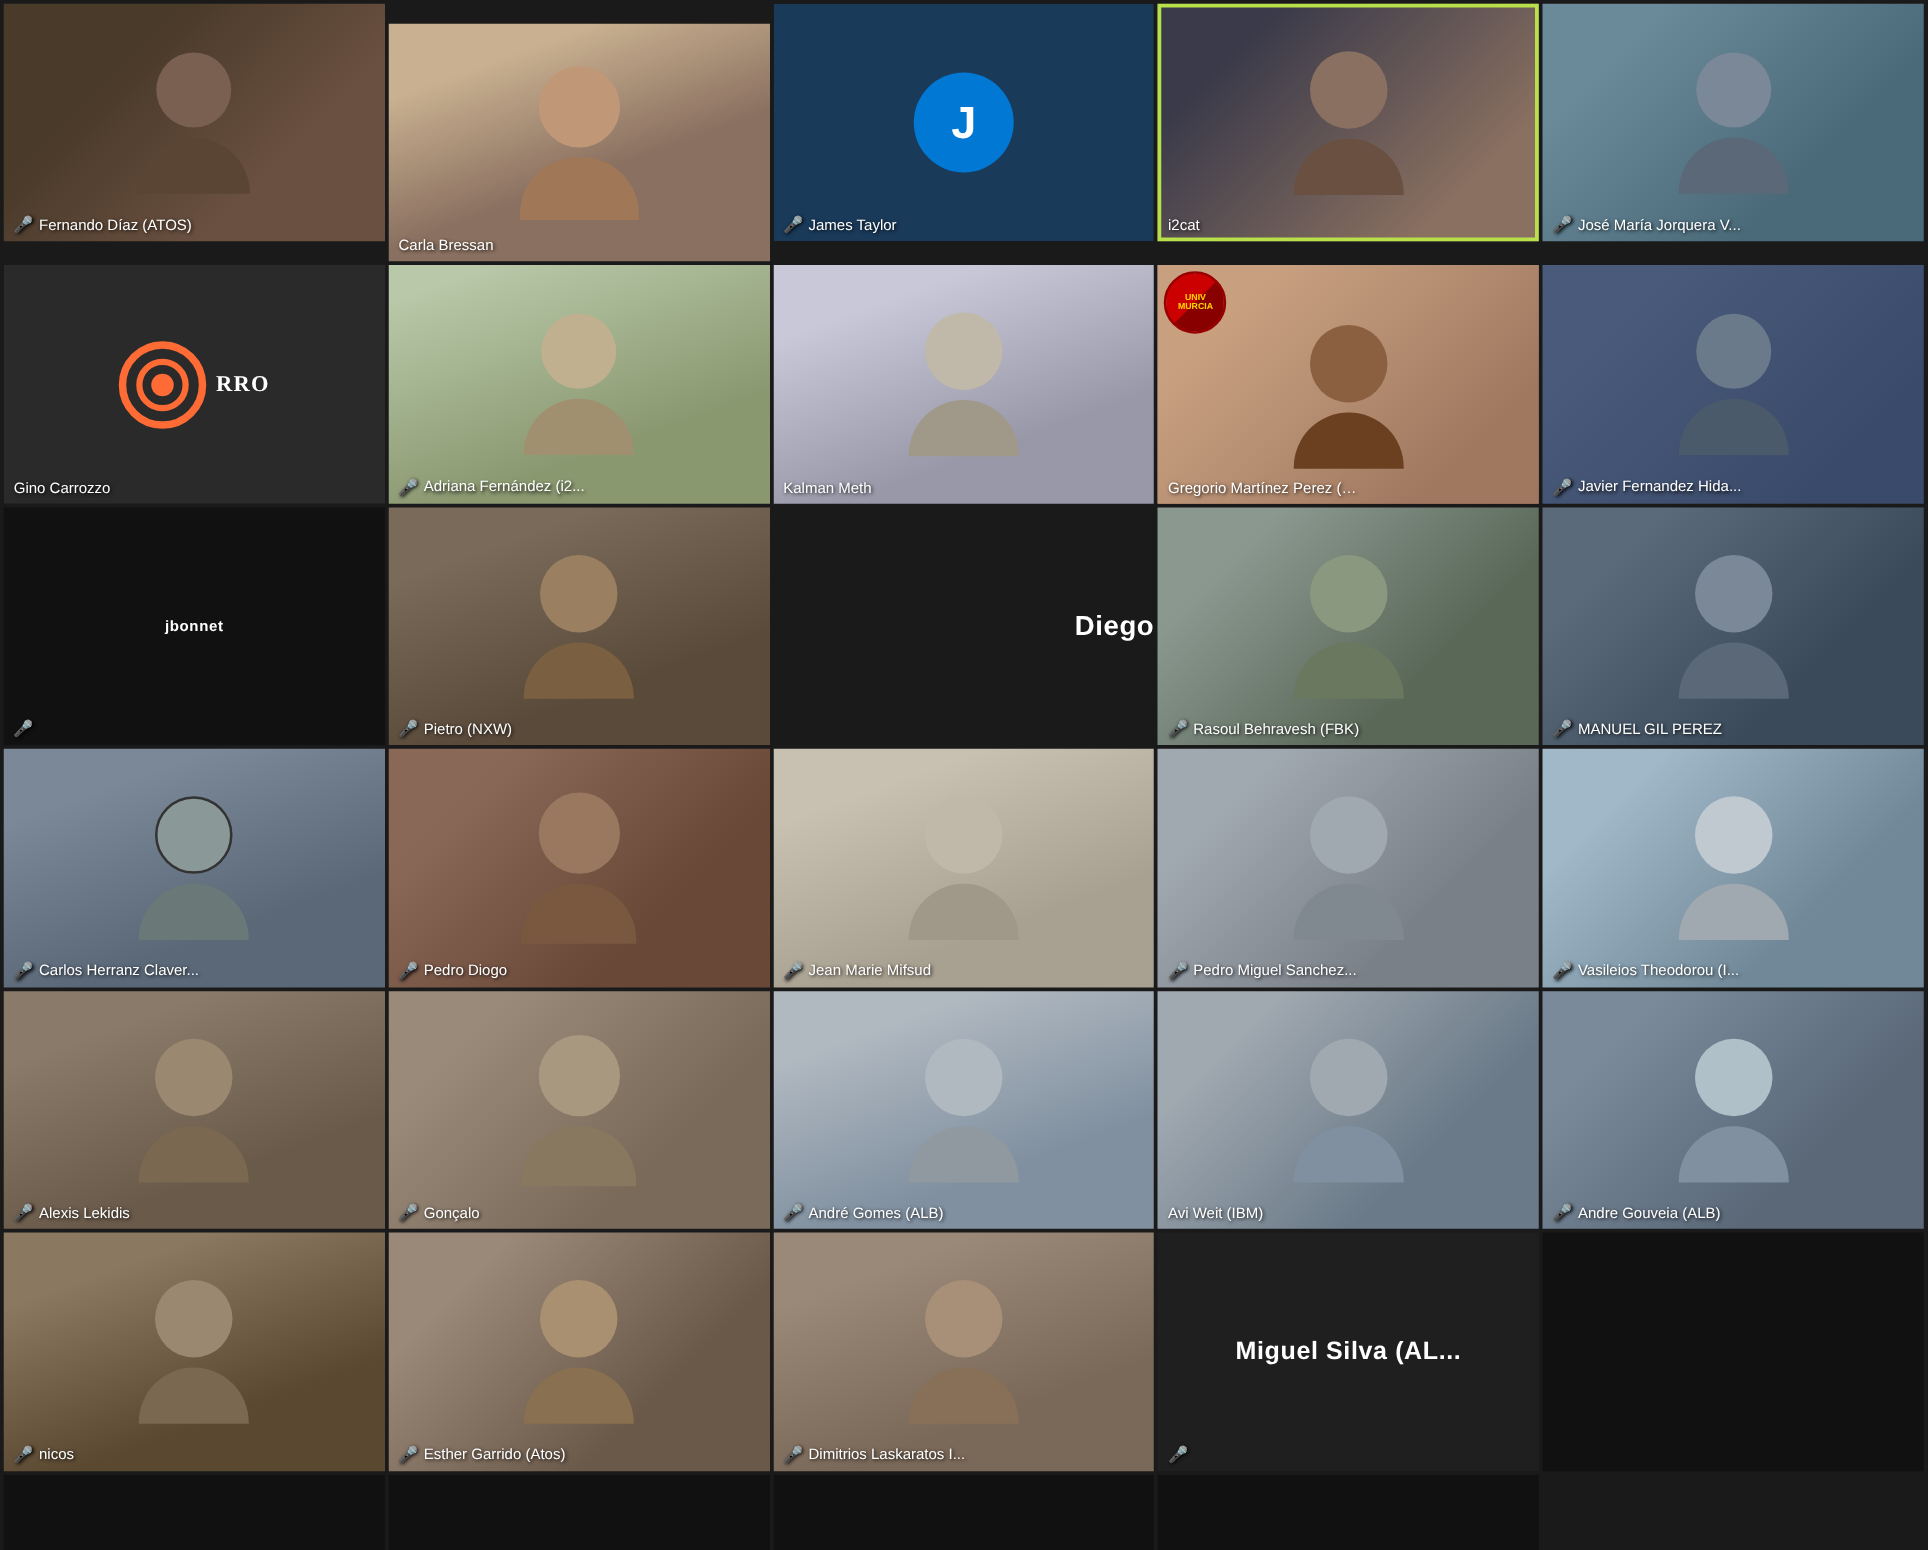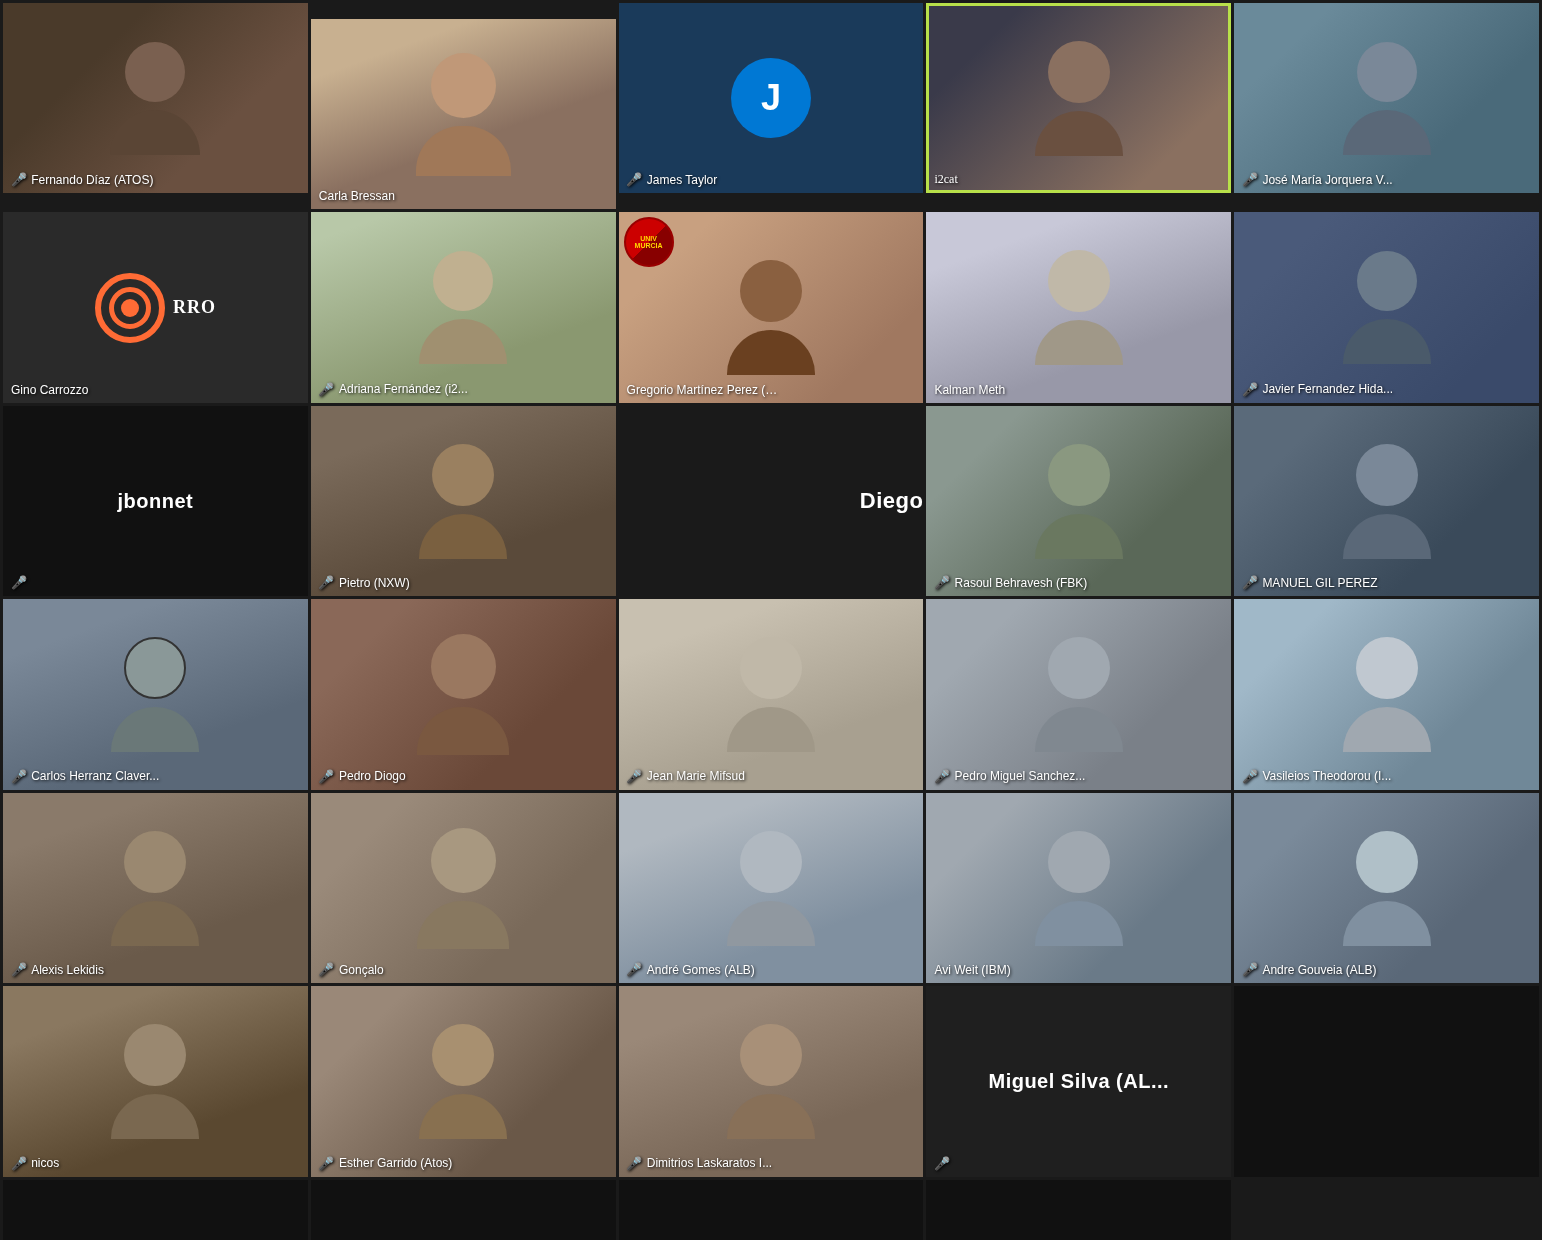--- a/index.html
+++ b/index.html
@@ -171,21 +171,21 @@
   <div class="tile tile-r1c3">
     <div class="tile-bg" style="background:#1a3a5a;">
       <div class="avatar-circle">J</div>
     </div>
     <div class="tile-label">
       <span class="muted-x">🎤</span>
       <span>James Taylor</span>
     </div>
   </div>
 
-  <div class="tile tile-r1c4 highlighted" style="outline: 3px solid #b8e04a; outline-offset: -3px; font-family: Liberation Serif, serif;">
+  <div class="tile tile-r1c4 highlighted" style="outline: 3px solid #b8e04a; outline-offset: -3px;">
     <div class="person-placeholder">
       <div style="width:62px;height:62px;border-radius:50%;background:#8a7060;"></div>
       <div style="width:88px;height:45px;border-radius:45px 45px 0 0;background:#6a5040;"></div>
     </div>
     <div class="tile-label">
       <span>i2cat</span>
     </div>
   </div>
 
   <div class="tile tile-r1c5">
@@ -216,63 +216,63 @@
   </div>
 
   <div class="tile tile-r2c2">
     <div class="person-placeholder">
       <div style="width:60px;height:60px;border-radius:50%;background:#c0b090;"></div>
       <div style="width:88px;height:45px;border-radius:45px 45px 0 0;background:#a09070;"></div>
     </div>
     <div class="tile-label">
       <span class="muted-x">🎤</span>
       <span>Adriana Fernández (i2...</span>
+    </div>
+  </div>
+
+  <div class="tile tile-r2c4">
+    <div class="person-placeholder">
+      <div style="width:62px;height:62px;border-radius:50%;background:#c0b8a8;"></div>
+      <div style="width:88px;height:45px;border-radius:45px 45px 0 0;background:#a09888;"></div>
+    </div>
+    <div class="tile-label">
+      <span>Kalman Meth</span>
     </div>
   </div>
 
   <div class="tile tile-r2c3">
     <div style="width:100%;height:100%;position:relative;display:flex;align-items:center;justify-content:center;background:linear-gradient(135deg,#c8a080 20%,#a07860 80%);">
       <div style="position:absolute;top:5px;left:5px;right:5px;display:flex;align-items:center;gap:6px;">
         <div style="width:50px;height:50px;border-radius:50%;background:linear-gradient(135deg,#c00 50%,#800 50%);border:2px solid #900;display:flex;align-items:center;justify-content:center;">
           <span style="color:#ffd700;font-size:7px;font-weight:bold;text-align:center;">UNIV<br>MURCIA</span>
         </div>
       </div>
       <div class="person-placeholder" style="margin-top:20px;">
         <div style="width:62px;height:62px;border-radius:50%;background:#8a6040;"></div>
         <div style="width:88px;height:45px;border-radius:45px 45px 0 0;background:#6a4020;"></div>
       </div>
     </div>
     <div class="tile-label">
       <span>Gregorio Martínez Perez (…</span>
     </div>
   </div>
 
-  <div class="tile tile-r2c4">
-    <div class="person-placeholder">
-      <div style="width:62px;height:62px;border-radius:50%;background:#c0b8a8;"></div>
-      <div style="width:88px;height:45px;border-radius:45px 45px 0 0;background:#a09888;"></div>
-    </div>
-    <div class="tile-label">
-      <span>Kalman Meth</span>
-    </div>
-  </div>
-
   <div class="tile tile-r2c5">
     <div class="person-placeholder">
       <div style="width:60px;height:60px;border-radius:50%;background:#6a7a8a;"></div>
       <div style="width:88px;height:45px;border-radius:45px 45px 0 0;background:#4a5a6a;"></div>
     </div>
     <div class="tile-label">
       <span class="muted-x">🎤</span>
       <span>Javier Fernandez Hida...</span>
     </div>
   </div>
 
   <div class="tile tile-r3c1" style="background:#111;display:flex;align-items:center;justify-content:center;">
-    <span class="big-name" style="font-size:20px;">jbonnet</span>
+    <span class="big-name" style="font-size:12px;">jbonnet</span>
     <div class="tile-label" style="bottom:6px;left:8px;">
       <span class="muted-x">🎤</span>
     </div>
   </div>
 
   <div class="tile tile-r3c2">
     <div class="person-placeholder">
       <div style="width:62px;height:62px;border-radius:50%;background:#9a8060;"></div>
       <div style="width:88px;height:45px;border-radius:45px 45px 0 0;background:#7a6040;"></div>
     </div>

